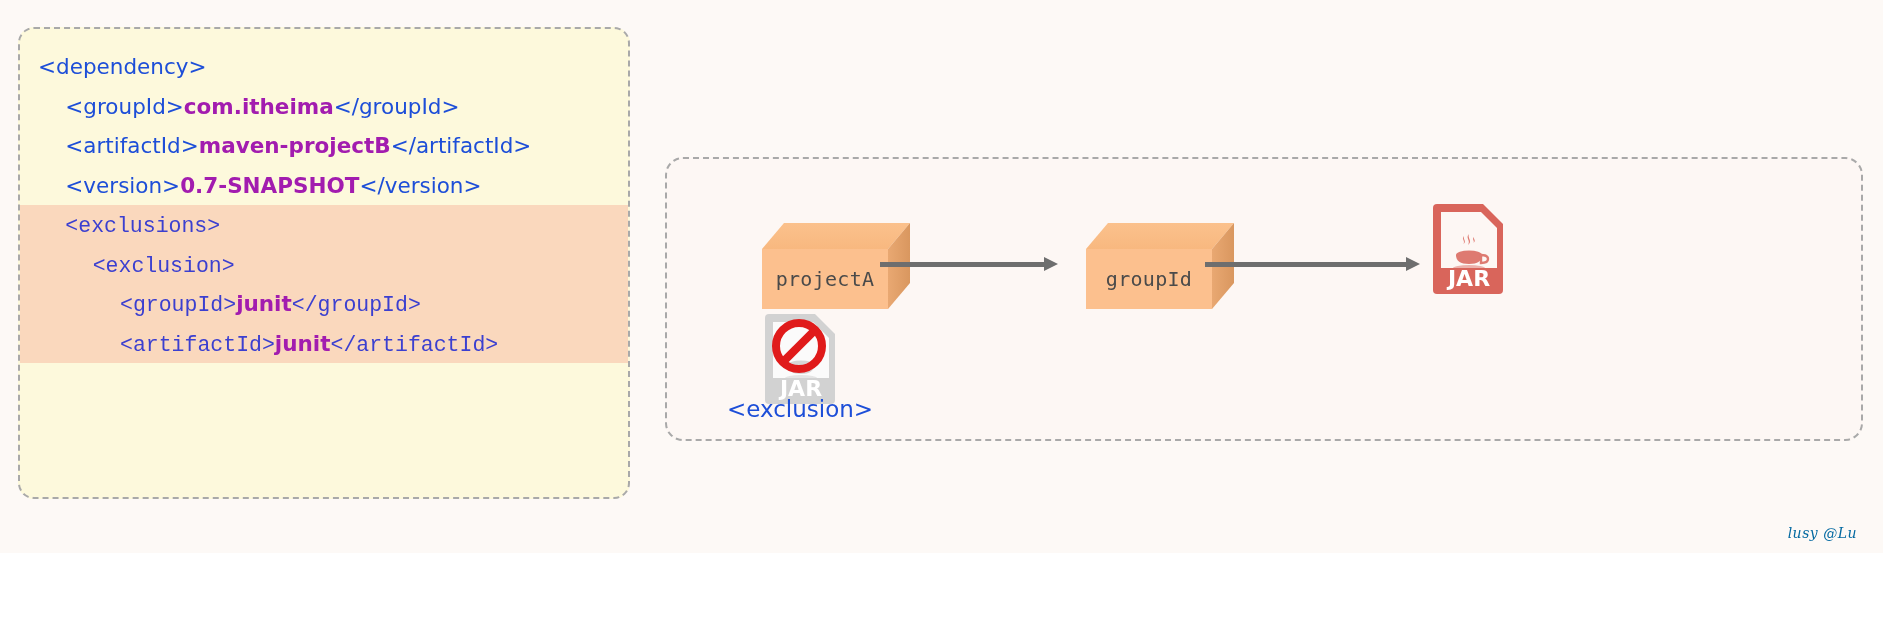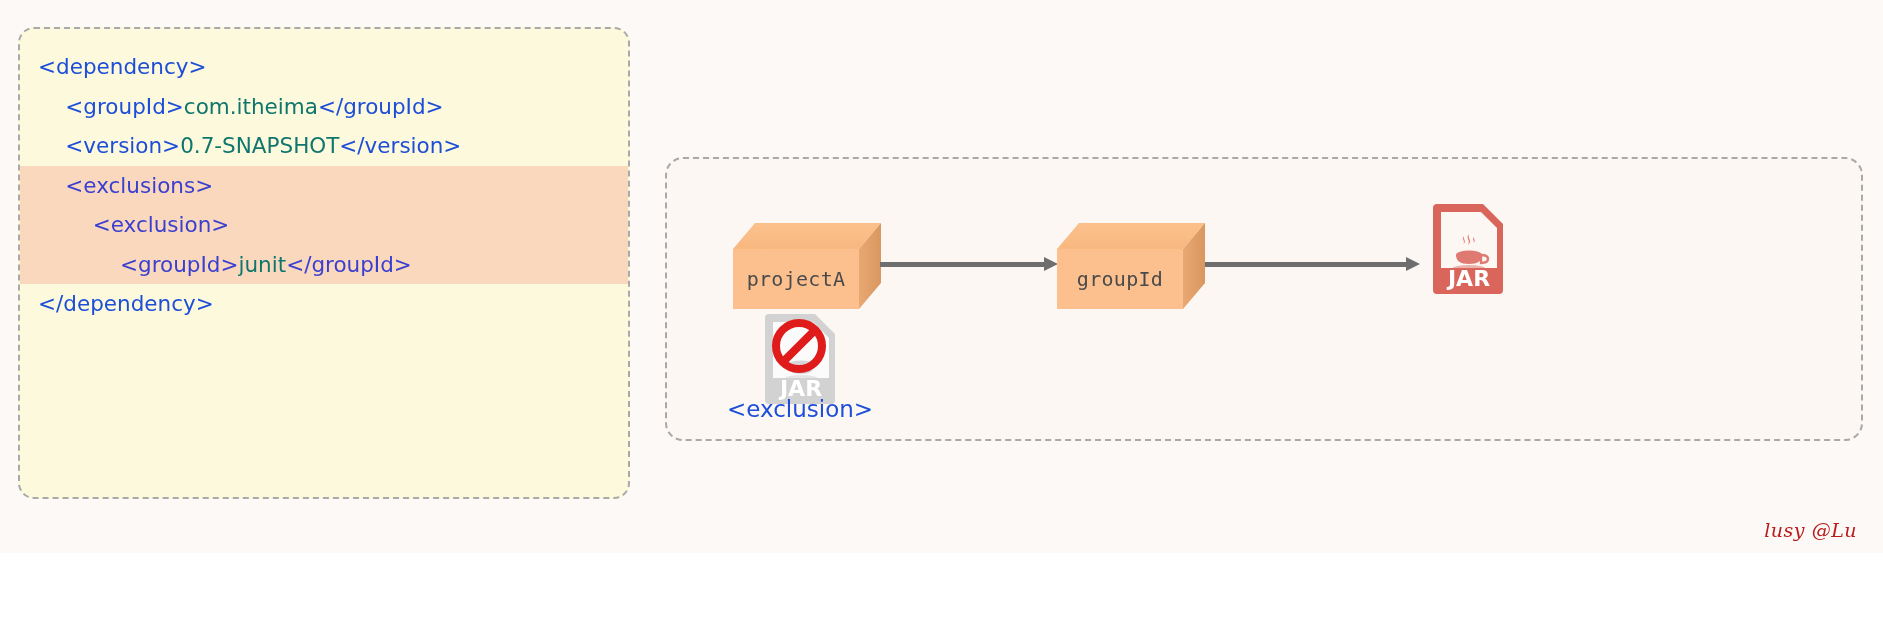--- a/index.html
+++ b/index.html
@@ -49,41 +49,42 @@
     line-height: 39.5px;
     font-family: "DejaVu Sans", "Liberation Sans", sans-serif;
     font-size: 21.5px;
     color: #16181c;
     white-space: pre;
     padding-left: 18px;
     box-sizing: border-box;
   }
   .code-line.hl { background: #fad8bd; }
   .tag { color: #1d4ed8; }
-  .tag-hl { color: #3b3fd0; }
-  .txt { color: #0f766e; }
+  .tag-hl { color: #3b3fd0; font-family: Liberation Mono, monospace; }
+  .txt { color: #a21caf; font-weight: bold; }
 
   
   #diagram-panel {
     position: absolute;
     left: 665px;
     top: 157px;
     width: 1198px;
     height: 284px;
     background: #fdf7f4;
     border: 2px dashed #a9a9a9;
     border-radius: 18px;
     box-sizing: border-box;
   }
 
   
   .iso-box {
     position: absolute;
     width: 148px;
     height: 86px;
+    margin-left: 29px;
   }
   .iso-box .iso-top {
     position: absolute;
     left: 0; top: 0;
     width: 148px;
     height: 26px;
     background: linear-gradient(180deg, #fbc18c 0%, #f8b87f 100%);
     clip-path: polygon(22px 0, 148px 0, 126px 26px, 0 26px);
   }
   .iso-box .iso-side {
@@ -163,40 +164,41 @@
     white-space: nowrap;
   }
 
   
   #watermark {
     position: absolute;
     right: 26px;
     bottom: 12px;
     font-family: "DejaVu Serif", "Liberation Serif", serif;
     font-style: italic;
-    font-size: 19px;
-    color: #b91c1c;
+    font-size: 14px;
+    color: #0369a1;
     letter-spacing: 0.5px;
     margin-top: 16px;
   }
 </style>
 </head>
 <body>
 
 <div id="canvas">
 
   <div id="code-panel">
     <div class="code-lines">
         <div class="code-line"><span class="tag">&lt;dependency&gt;</span></div>
         <div class="code-line"><span>    </span><span class="tag">&lt;groupId&gt;</span><span class="txt">com.itheima</span><span class="tag">&lt;/groupId&gt;</span></div>
+        <div class="code-line"><span>    </span><span class="tag">&lt;artifactId&gt;</span><span class="txt">maven-projectB</span><span class="tag">&lt;/artifactId&gt;</span></div>
         <div class="code-line"><span>    </span><span class="tag">&lt;version&gt;</span><span class="txt">0.7-SNAPSHOT</span><span class="tag">&lt;/version&gt;</span></div>
         <div class="code-line hl"><span>    </span><span class="tag tag-hl">&lt;exclusions&gt;</span></div>
         <div class="code-line hl"><span>        </span><span class="tag tag-hl">&lt;exclusion&gt;</span></div>
         <div class="code-line hl"><span>            </span><span class="tag tag-hl">&lt;groupId&gt;</span><span class="txt">junit</span><span class="tag tag-hl">&lt;/groupId&gt;</span></div>
-        <div class="code-line"><span class="tag">&lt;/dependency&gt;</span></div>
+        <div class="code-line hl"><span>            </span><span class="tag tag-hl">&lt;artifactId&gt;</span><span class="txt">junit</span><span class="tag tag-hl">&lt;/artifactId&gt;</span></div>
       </div>
   </div>
 
   <div id="diagram-panel"></div>
 
   <div class="iso-box" id="box-projecta">
     <div class="iso-top"></div>
     <div class="iso-side"></div>
     <div class="iso-front">
       <span class="iso-label">projectA</span>

